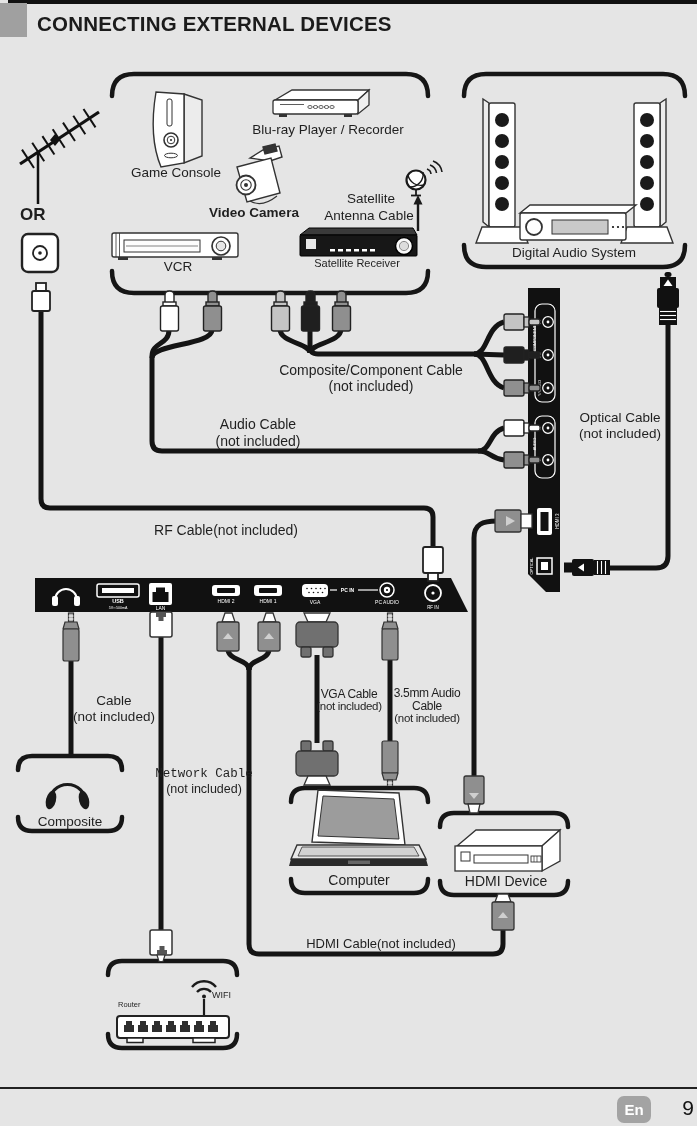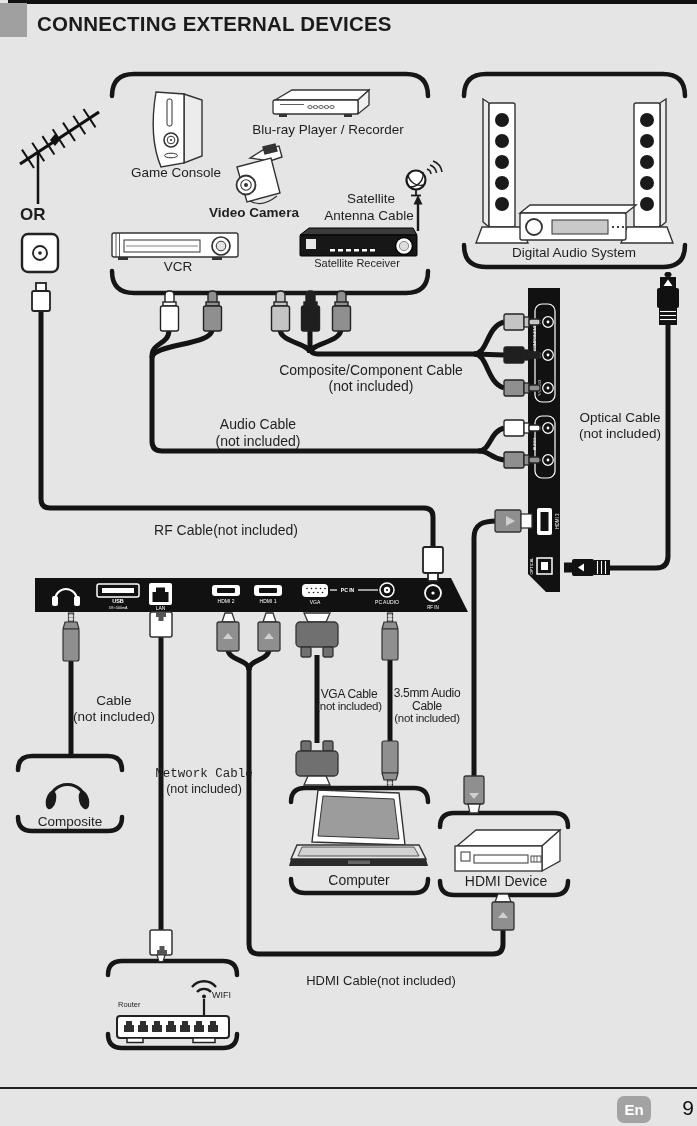--- a/index.html
+++ b/index.html
@@ -522,21 +522,21 @@
 
 <div class="lbl" style="left:54px;top:693px;width:120px;font-size:13.5px;">Cable</div>
 <div class="lbl" style="left:54px;top:709px;width:120px;font-size:13.5px;">(not included)</div>
 <div class="lbl" style="left:134px;top:767px;width:140px;font-size:12.5px;font-family:Liberation Mono, monospace;">Network Cable</div>
 <div class="lbl" style="left:134px;top:782px;width:140px;font-size:12.5px;">(not included)</div>
 <div class="lbl cond" style="left:299px;top:687px;width:100px;font-size:12px;">VGA Cable</div>
 <div class="lbl cond" style="left:299px;top:700px;width:100px;font-size:11.5px;">(not included)</div>
 <div class="lbl cond" style="left:377px;top:686px;width:100px;font-size:12px;">3.5mm Audio</div>
 <div class="lbl cond" style="left:377px;top:699px;width:100px;font-size:12px;">Cable</div>
 <div class="lbl cond" style="left:377px;top:712px;width:100px;font-size:11.5px;">(not included)</div>
-<div class="lbl" style="left:281px;top:936px;width:200px;font-size:13px;margin-top:37px;">HDMI Cable(not included)</div>
+<div class="lbl" style="left:281px;top:936px;width:200px;font-size:13px;">HDMI Cable(not included)</div>
 
 <div class="lbl" style="left:10px;top:814px;width:120px;font-size:13.5px;">Composite</div>
 <div class="lbl" style="left:289px;top:872px;width:140px;font-size:14px;">Computer</div>
 <div class="lbl" style="left:436px;top:873px;width:140px;font-size:14px;">HDMI Device</div>
 <div class="lbl" style="left:212px;top:990px;width:40px;font-size:9px;text-align:left;">WIFI</div>
 <div class="lbl" style="left:118px;top:1001px;width:44px;font-size:7.5px;font-weight:normal;text-align:left;">Router</div>
 
 <div class="footline"></div>
 <div class="enbadge">En</div>
 <div class="pagenum">9</div>

